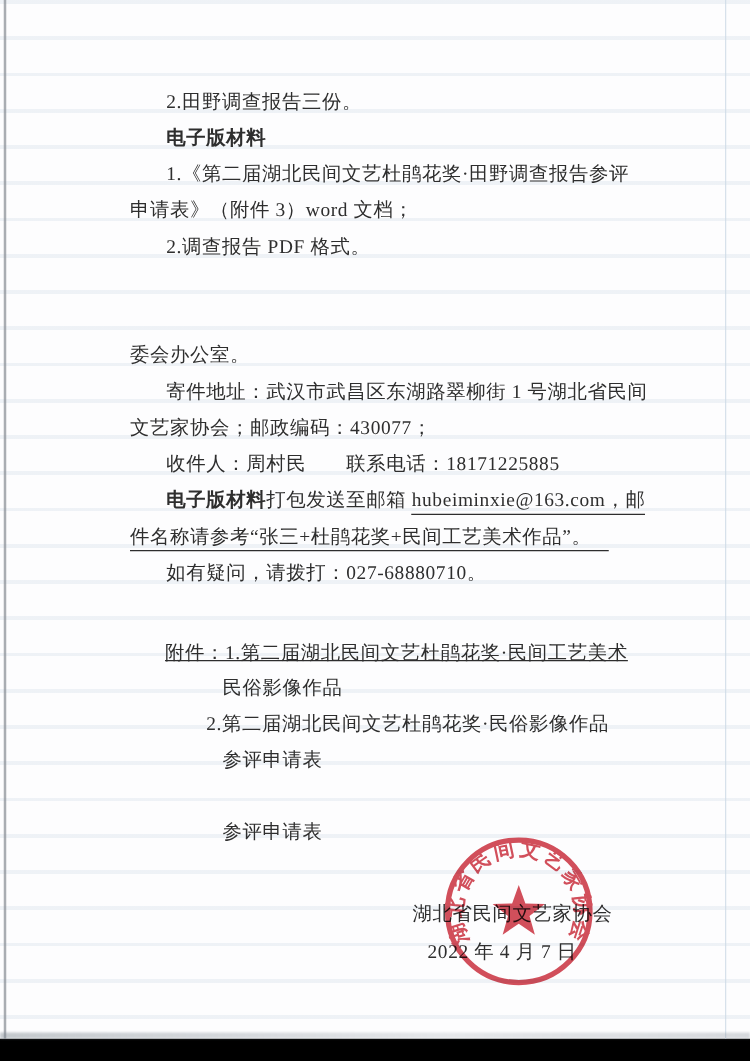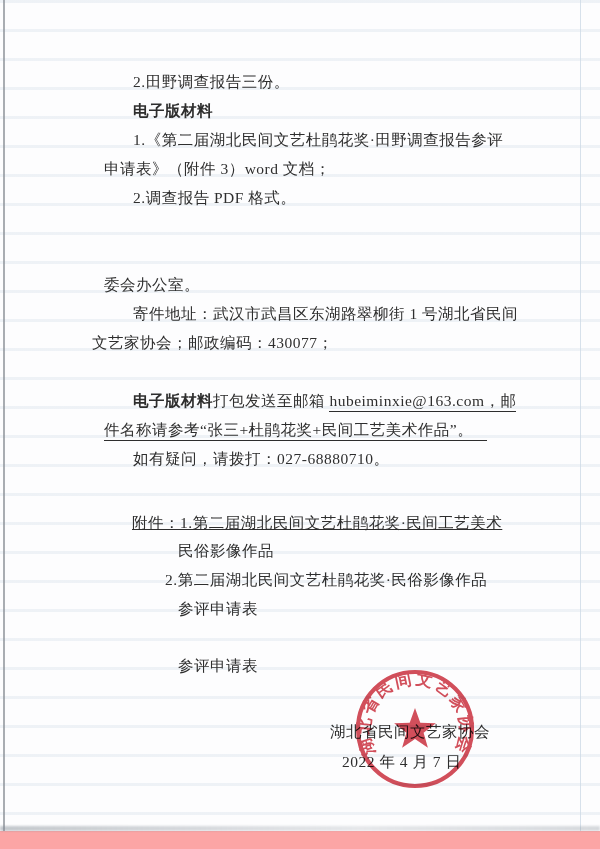--- a/index.html
+++ b/index.html
@@ -5,21 +5,21 @@
   html, body {
     margin: 0;
     padding: 0;
     background: #ffffff;
   }
   .screen {
     position: relative;
     width: 600px;
     height: 849px;
     overflow: hidden;
-    background: #fca5a5;
+    background: #000000;
     font-family: "Liberation Serif", "DejaVu Serif", serif;
   }
   
   .page {
     position: absolute;
     left: 0; top: 0;
     width: 600px;
     height: 831px;
     background:
       repeating-linear-gradient(180deg,
@@ -84,21 +84,22 @@
     <div class="edge-right"></div>
 
     <div class="ln" style="top:72px;  left:133px;"><span>2.田野调查报告三份。</span></div>
     <div class="ln" style="top:101px; left:133px;"><span class="b">电子版材料</span></div>
     <div class="ln" style="top:130px; left:133px;"><span>1.《第二届湖北民间文艺杜鹃花奖·田野调查报告参评</span></div>
     <div class="ln" style="top:159px; left:104px;"><span>申请表》（附件 3）word 文档；</span></div>
     <div class="ln" style="top:188px; left:133px;"><span>2.调查报告 PDF 格式。</span></div>
 
     <div class="ln" style="top:275px; left:104px;"><span>委会办公室。</span></div>
     <div class="ln" style="top:304px; left:133px;"><span>寄件地址：武汉市武昌区东湖路翠柳街 1 号湖北省民间</span></div>
-    <div class="ln" style="top:333px; left:92px;text-align:right;"><span>文艺家协会；邮政编码：430077；</span></div>
+    <div class="ln" style="top:333px; left:104px;text-align:right;"><span>文艺家协会；邮政编码：430077；</span></div>
+    <div class="ln" style="top:362px; left:133px;"><span>收件人：周村民　　联系电话：18171225885</span></div>
     <div class="ln" style="top:391px; left:133px;"><span class="b">电子版材料</span><span>打包发送至邮箱 </span><span class="u">hubeiminxie@163.com，邮</span></div>
     <div class="ln" style="top:420px; left:104px;"><span class="u u-ext">件名称请参考“张三+杜鹃花奖+民间工艺美术作品”。</span></div>
     <div class="ln" style="top:449px; left:133px;"><span>如有疑问，请拨打：027-68880710。</span></div>
 
     <div class="ln" style="top:513px; left:132px;text-decoration:underline;"><span>附件：1.第二届湖北民间文艺杜鹃花奖·民间工艺美术</span></div>
     <div class="ln" style="top:541px; left:178px;"><span>民俗影像作品</span></div>
     <div class="ln" style="top:570px; left:165px;"><span>2.第二届湖北民间文艺杜鹃花奖·民俗影像作品</span></div>
     <div class="ln" style="top:599px; left:178px;"><span>参评申请表</span></div>
     <div class="ln" style="top:656px; left:178px;"><span>参评申请表</span></div>
 

